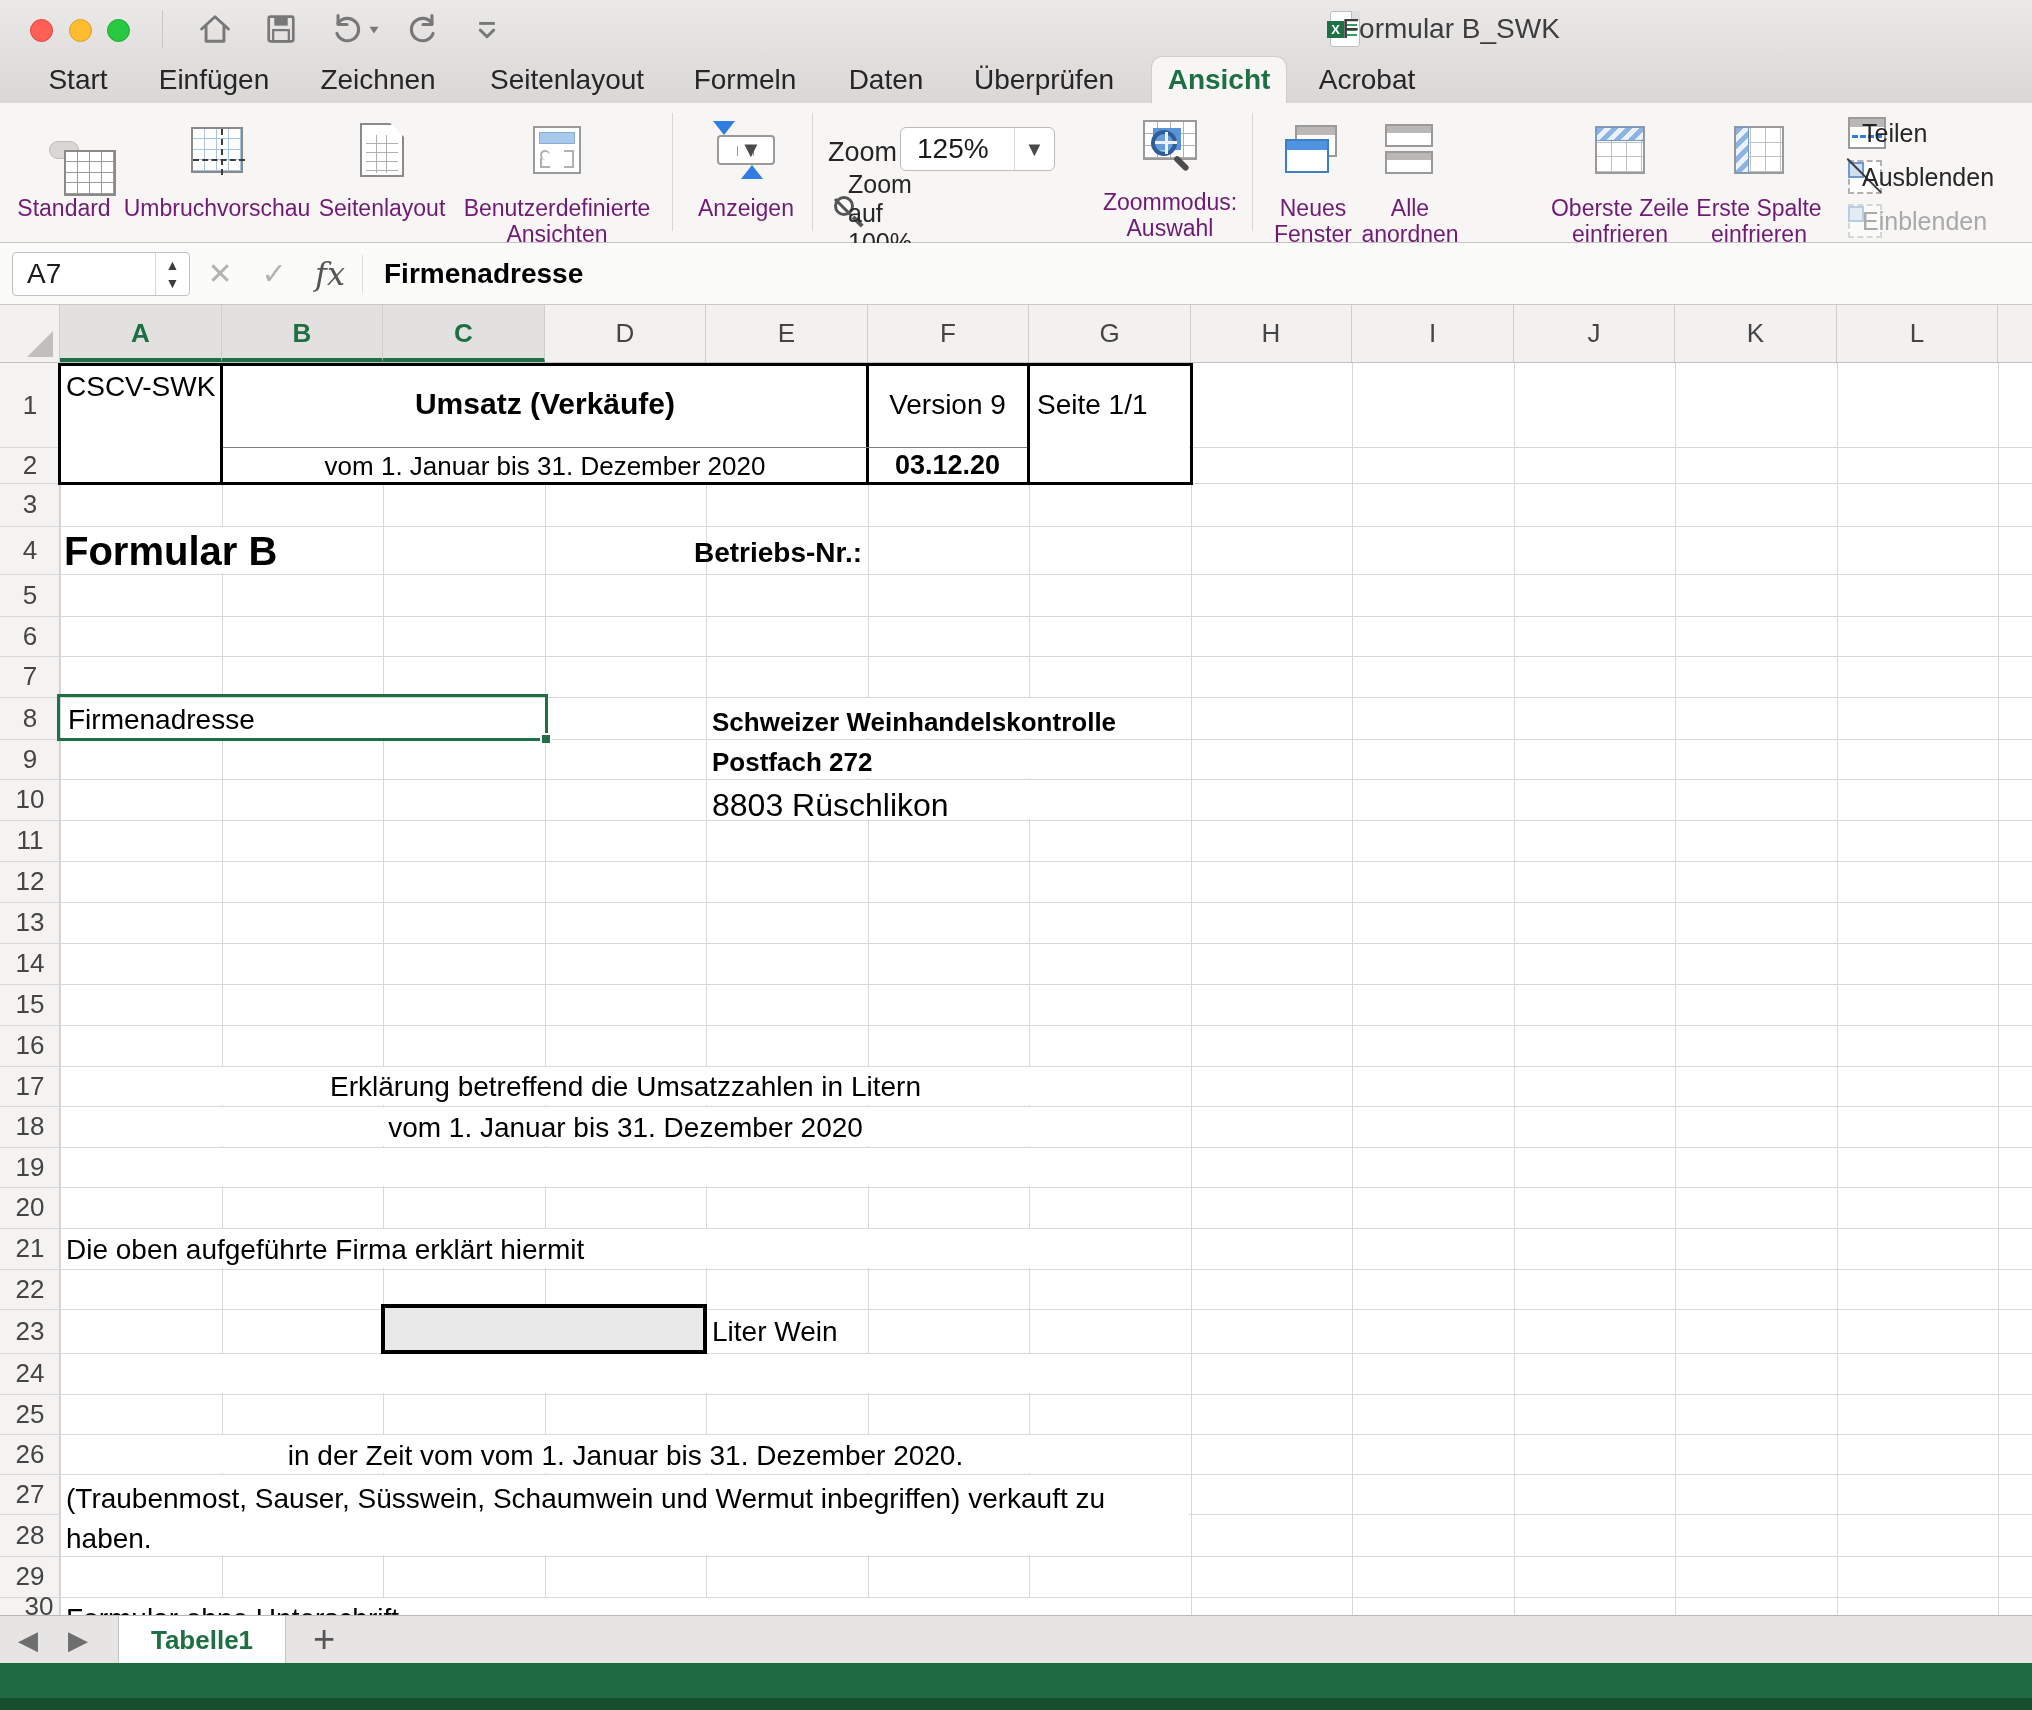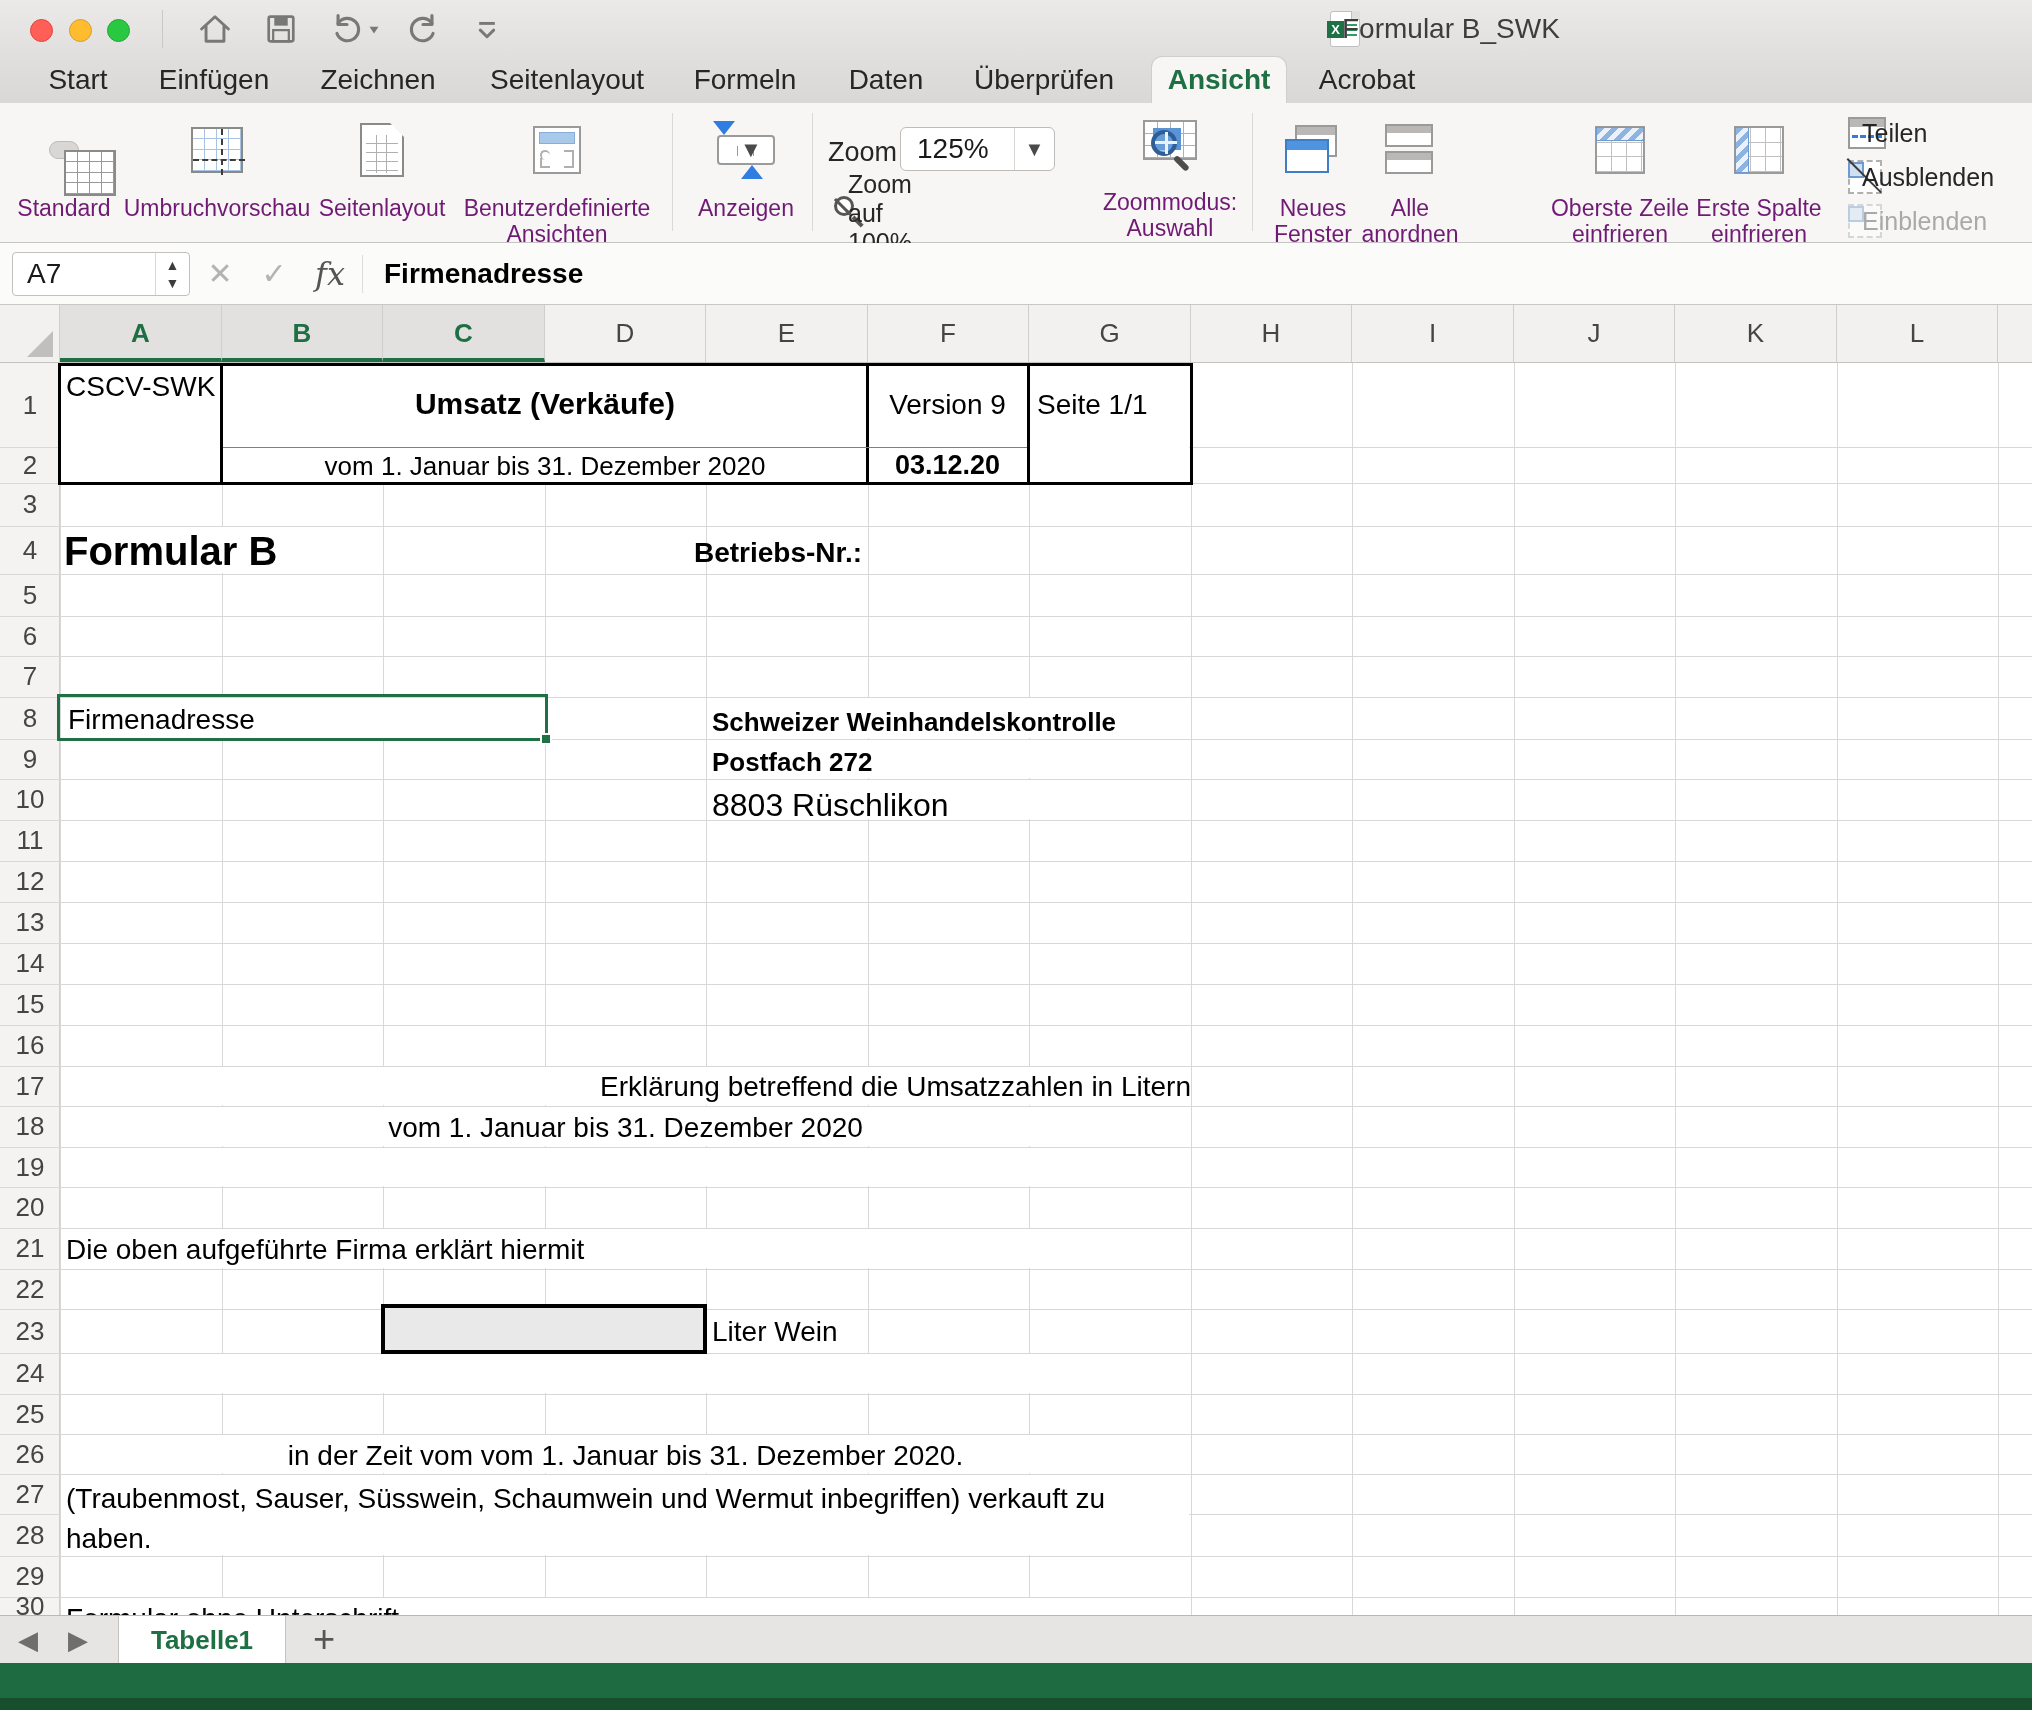--- a/index.html
+++ b/index.html
@@ -482,21 +482,21 @@
     <div class="cell" style="left:870px;top:26px;width:155px;text-align:center;font-size:28px">Version 9</div>
     <div class="cell" style="left:1037px;top:26px;font-size:28px">Seite 1/1</div>
     <div class="cell" style="left:225px;top:88px;width:640px;text-align:center;font-size:26px">vom 1. Januar bis 31. Dezember 2020</div>
     <div class="cell" style="left:870px;top:87px;width:155px;text-align:center;font-size:27px;font-weight:600">03.12.20</div>
     <div class="cell" style="left:64px;top:166px;font-size:40px;font-weight:bold">Formular B</div>
     <div class="cell" style="left:545px;top:174px;width:317px;text-align:right;font-size:28px;font-weight:bold">Betriebs-Nr.:</div>
     <div class="cell" style="left:68px;top:341px;font-size:28px">Firmenadresse</div>
     <div class="cell" style="left:712px;top:344px;font-size:26px;font-weight:bold">Schweizer Weinhandelskontrolle</div>
     <div class="cell" style="left:712px;top:384px;font-size:26px;font-weight:bold">Postfach 272</div>
     <div class="cell" style="left:712px;top:424px;font-size:32px;font-weight:normal">8803 Rüschlikon</div>
-    <div class="cell" style="left:60px;top:708px;width:1131px;text-align:right;font-size:28px">Erklärung betreffend die Umsatzzahlen in Litern</div>
+    <div class="cell" style="left:60px;top:708px;width:1131px;text-align:center;font-size:28px">Erklärung betreffend die Umsatzzahlen in Litern</div>
     <div class="cell" style="left:60px;top:749px;width:1131px;text-align:center;font-size:28px">vom 1. Januar bis 31. Dezember 2020</div>
     <div class="cell" style="left:66px;top:871px;font-size:28px">Die oben aufgeführte Firma erklärt hiermit</div>
     <div class="cell" style="left:712px;top:953px;font-size:28px">Liter Wein</div>
     <div class="cell" style="left:60px;top:1077px;width:1131px;text-align:center;font-size:28px">in der Zeit vom vom 1. Januar bis 31. Dezember 2020.</div>
     <div class="cell" style="left:66px;top:1116px;width:1105px;font-size:28px;line-height:40px;white-space:normal">(Traubenmost, Sauser, Süsswein, Schaumwein und Wermut inbegriffen) verkauft zu haben.</div>
     <div class="cell" style="left:66px;top:1240px;font-size:28px">Formular ohne Unterschrift</div>
 
     <div style="left:57px;top:331px;width:491px;height:47px;border:3px solid #1f7044"></div>
     <div style="left:540px;top:370px;width:12px;height:12px;background:#1f7044;border:2px solid #fff"></div>
 
@@ -523,21 +523,21 @@
         <div class="rowh" style="top: 824px; height: 41px;">20</div>
         <div class="rowh" style="top: 865px; height: 41px;">21</div>
         <div class="rowh" style="top: 906px; height: 40px;">22</div>
         <div class="rowh" style="top: 946px; height: 44px;">23</div>
         <div class="rowh" style="top: 990px; height: 41px;">24</div>
         <div class="rowh" style="top: 1031px; height: 40px;">25</div>
         <div class="rowh" style="top: 1071px; height: 40px;">26</div>
         <div class="rowh" style="top: 1111px; height: 40px;">27</div>
         <div class="rowh" style="top: 1151px; height: 42px;">28</div>
         <div class="rowh" style="top: 1193px; height: 41px;">29</div>
-        <div class="rowh" style="top: 1234px; height: 18px;">30</div>
+        <div class="rowh" style="top: 1234px; height: 18px; margin-left: 9px;">30</div>
       </div>
   </div>
 
   <div class="tabbar">
     <div class="navarr" style="left:8px">◀</div>
     <div class="navarr" style="left:58px">▶</div>
     <div class="sheettab">Tabelle1</div>
     <div class="addsheet">+</div>
   </div>
   <div class="statusbar"></div>

